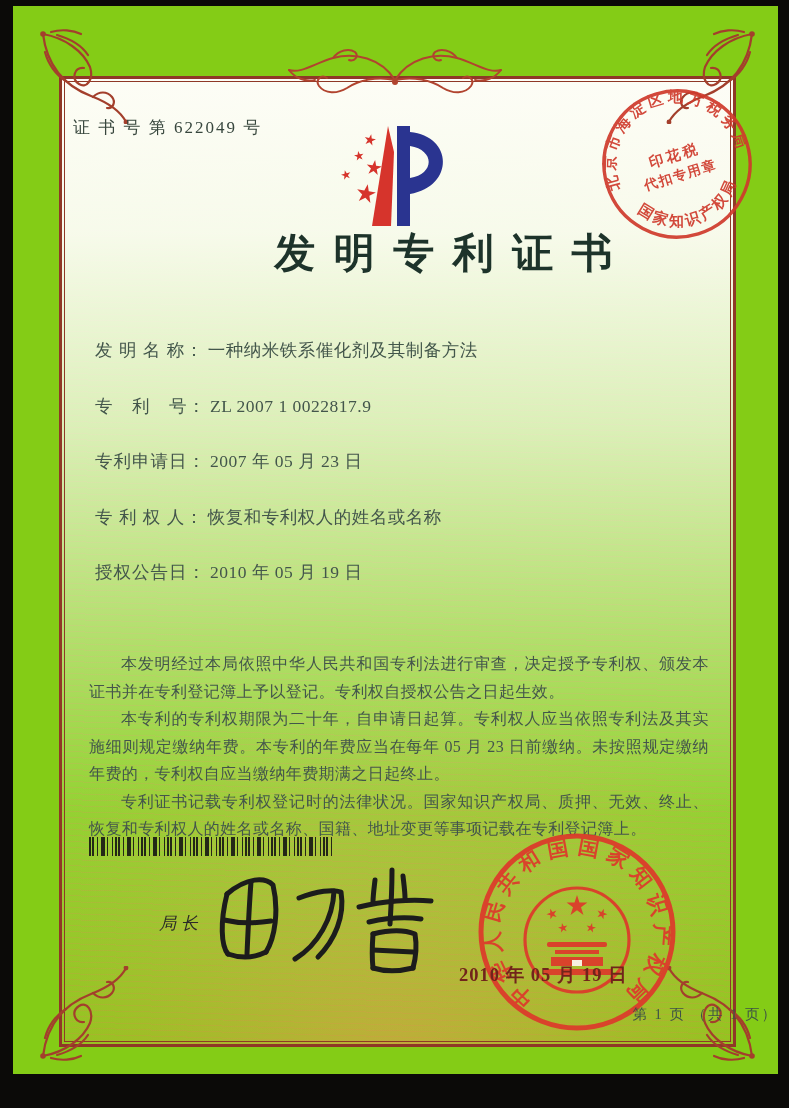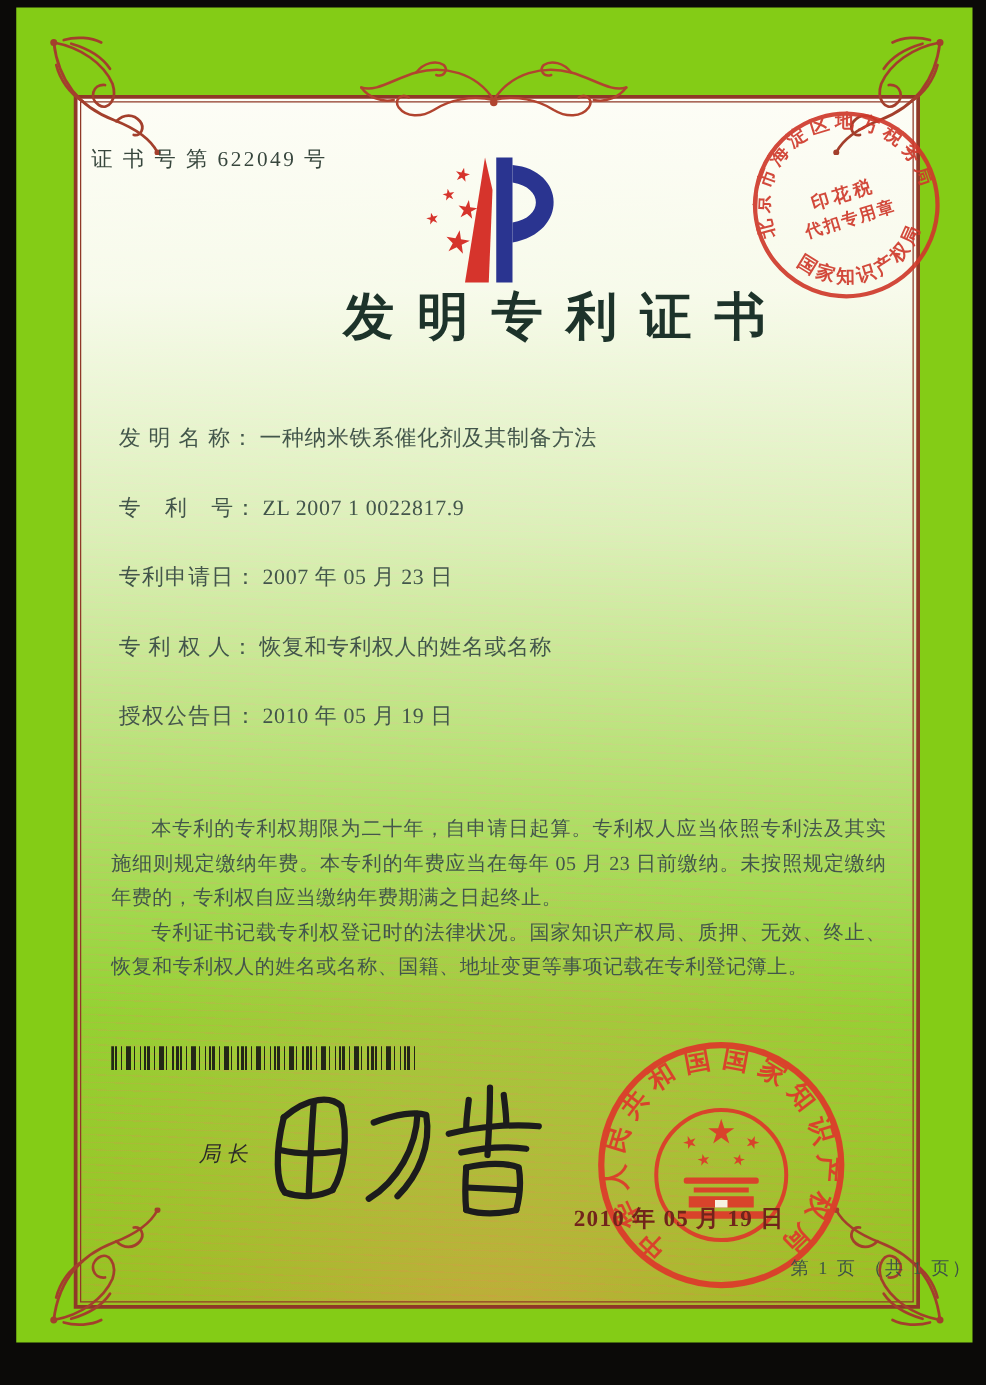--- a/index.html
+++ b/index.html
@@ -190,20 +190,21 @@
     </div>
     <div class="frow">
       <span class="flabel">专 利 权 人：</span><span class="fvalue">恢复和专利权人的姓名或名称</span>
     </div>
     <div class="frow">
       <span class="flabel">授权公告日：</span><span class="fvalue">2010 年 05 月 19 日</span>
     </div>
   </div>
 
   <div class="paras">
+    <p>本发明经过本局依照中华人民共和国专利法进行审查，决定授予专利权、颁发本证书并在专利登记簿上予以登记。专利权自授权公告之日起生效。</p>
     <p>本专利的专利权期限为二十年，自申请日起算。专利权人应当依照专利法及其实施细则规定缴纳年费。本专利的年费应当在每年 05 月 23 日前缴纳。未按照规定缴纳年费的，专利权自应当缴纳年费期满之日起终止。</p>
     <p>专利证书记载专利权登记时的法律状况。国家知识产权局、质押、无效、终止、恢复和专利权人的姓名或名称、国籍、地址变更等事项记载在专利登记簿上。</p>
   </div>
 
   <div class="barcode"></div>
 
   <div class="sigtitle">局长</div>
   <svg class="signature" viewBox="0 0 242 118" title="田力普">
     <g fill="none" stroke="#1c1c1c" stroke-width="5" stroke-linecap="round" stroke-linejoin="round">
       <path d="M22,32 C15,60 16,84 23,92"></path>

